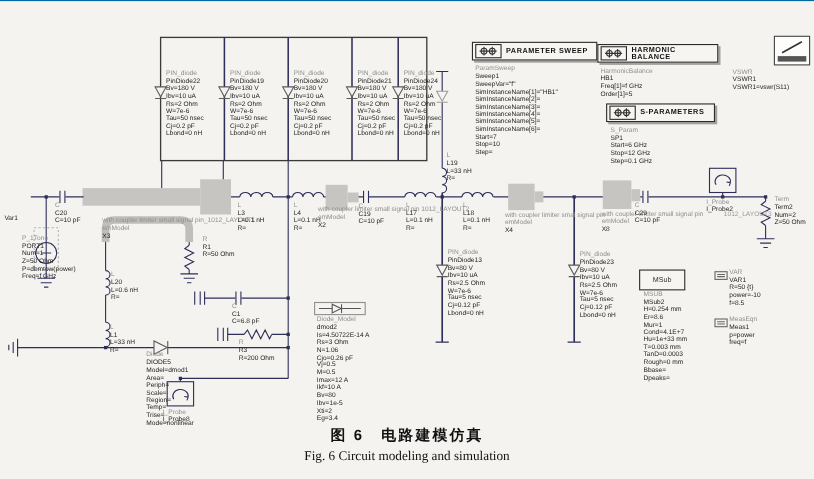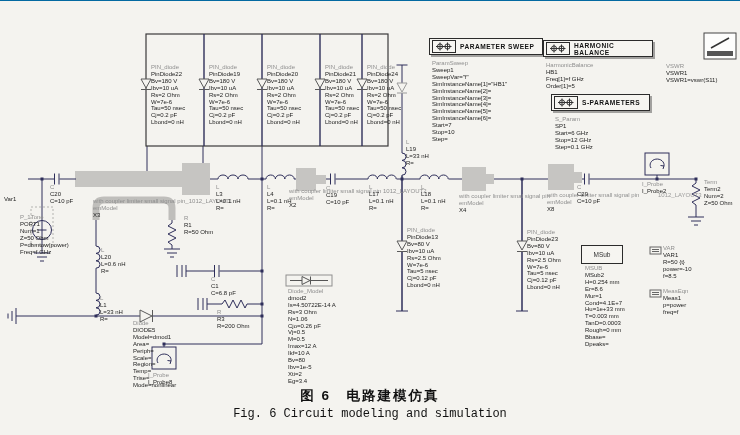--- a/index.html
+++ b/index.html
@@ -14,21 +14,21 @@
   
   .simhdr{position:absolute;z-index:2;height:15px;border:1px solid #2b2b2b;background:#f6f5f1;
           box-shadow:2px 2px 0 rgba(80,80,80,.5);display:flex;align-items:center;}
   .simhdr .ic{width:22px;height:11px;border:1px solid #2b2b2b;margin:0 4px 0 2px;flex:0 0 auto;
               display:flex;align-items:center;justify-content:center;}
   .simhdr .lbl{font-size:6.6px;font-weight:bold;letter-spacing:.5px;color:#141414;padding-right:5px;}
   .msubbox{position:absolute;z-index:2;border:1px solid #2b2b2b;background:#f6f5f1;
            display:flex;align-items:center;justify-content:center;font-size:6.5px;color:#333;}
   .cap{position:absolute;left:0;right:0;text-align:center;z-index:2;color:#111;}
   .cap-zh{top:386px;font-size:13.5px;font-weight:bold;letter-spacing:2px;}
-  .cap-en{top:406px;font-size:12px;font-family:Liberation Mono, monospace;}
+  .cap-en{top:406px;font-size:12px;font-family:Liberation Serif, serif;}
 </style>
 </head>
 <body>
 
 <div class="page">
 
   <svg class="wires" width="740" height="435" viewBox="0 0 740 435">
 
     <g fill="#c6c5c2" stroke="none">
       <rect x="75" y="170" width="107" height="16"></rect>

